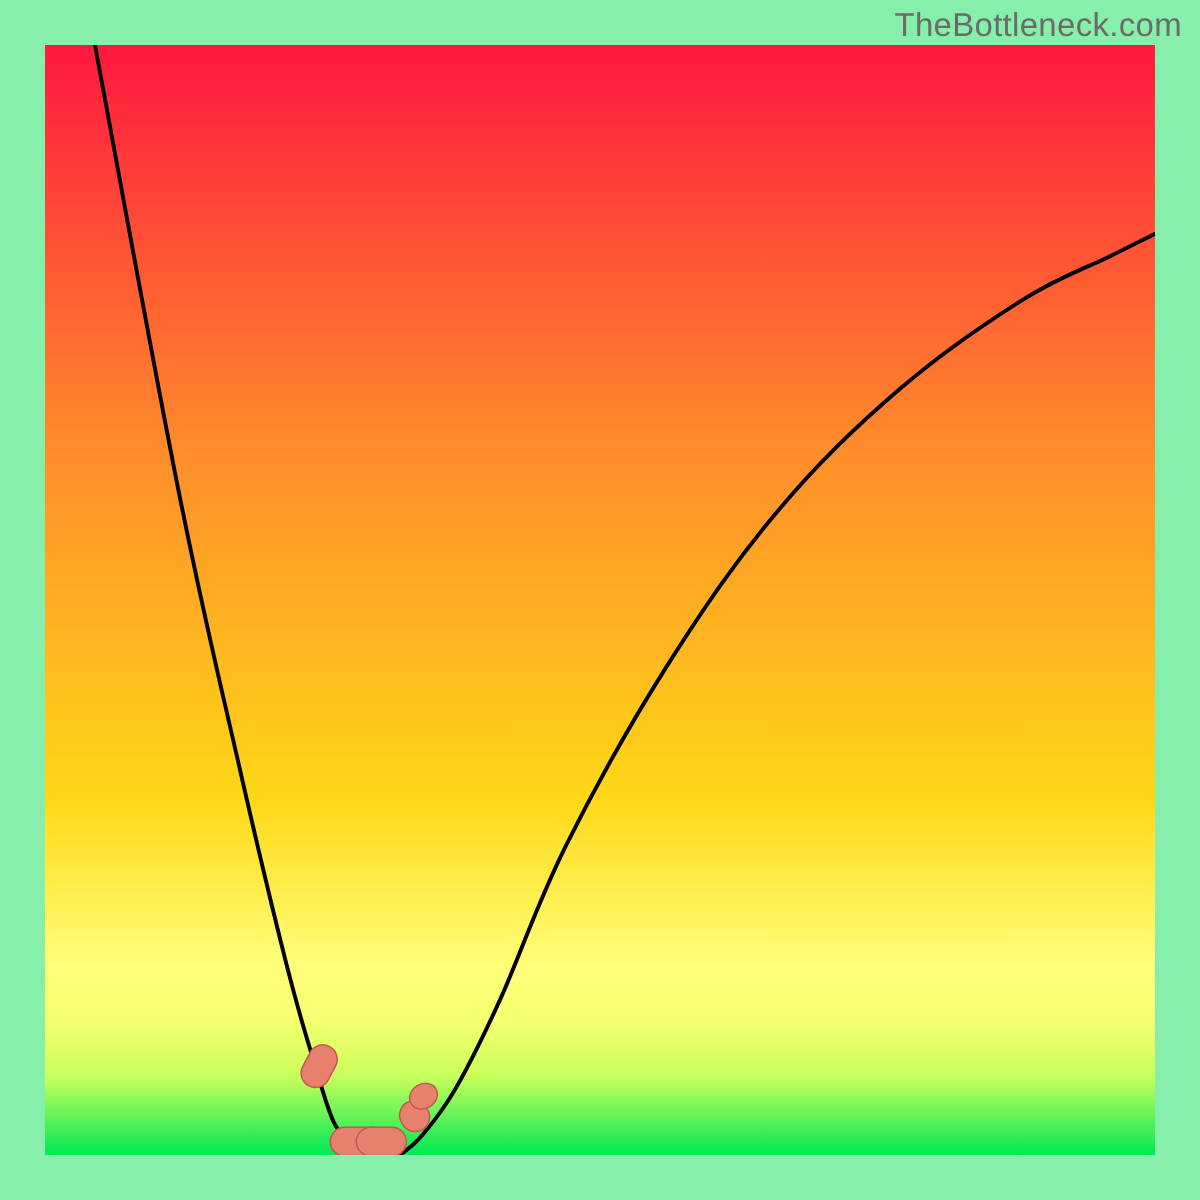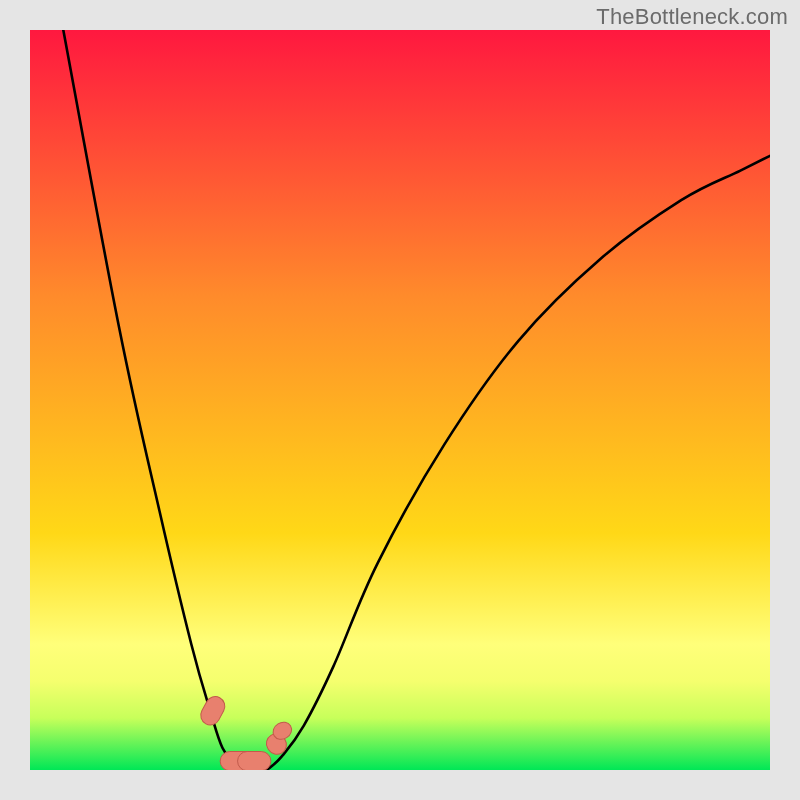--- a/index.html
+++ b/index.html
@@ -10,21 +10,21 @@
     background: #000;
     overflow: hidden;
     font-family: Arial, Helvetica, sans-serif;
   }
   .frame {
     position: absolute;
     left: 0;
     top: 0;
     width: 800px;
     height: 800px;
-    background: #e5e5e5;
+    background: #86efac;
   }
   .plot-area {
     position: absolute;
     left: 30px;
     top: 30px;
     width: 740px;
     height: 740px;
     overflow: hidden;
   }
   .watermark {

